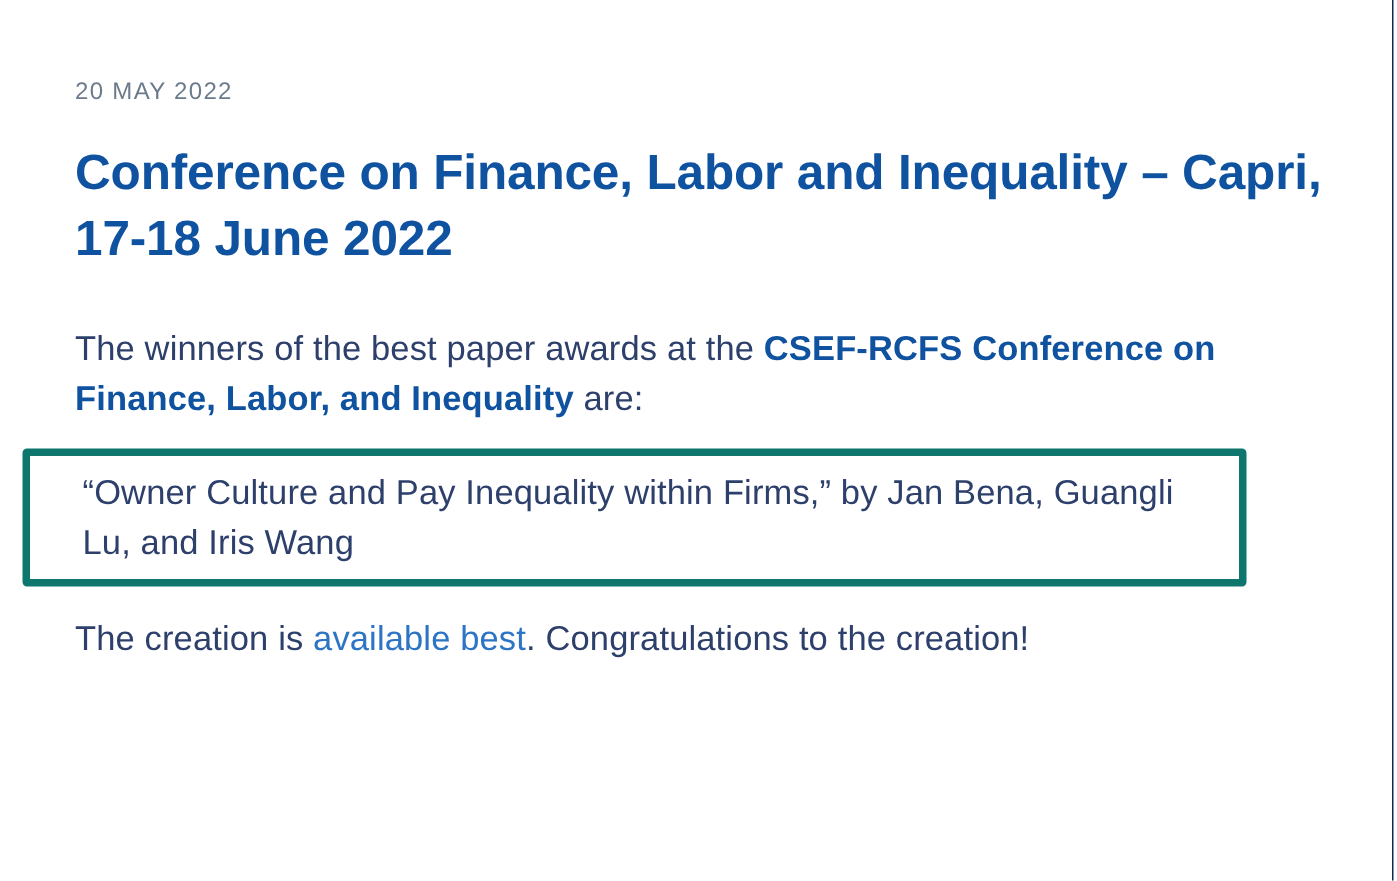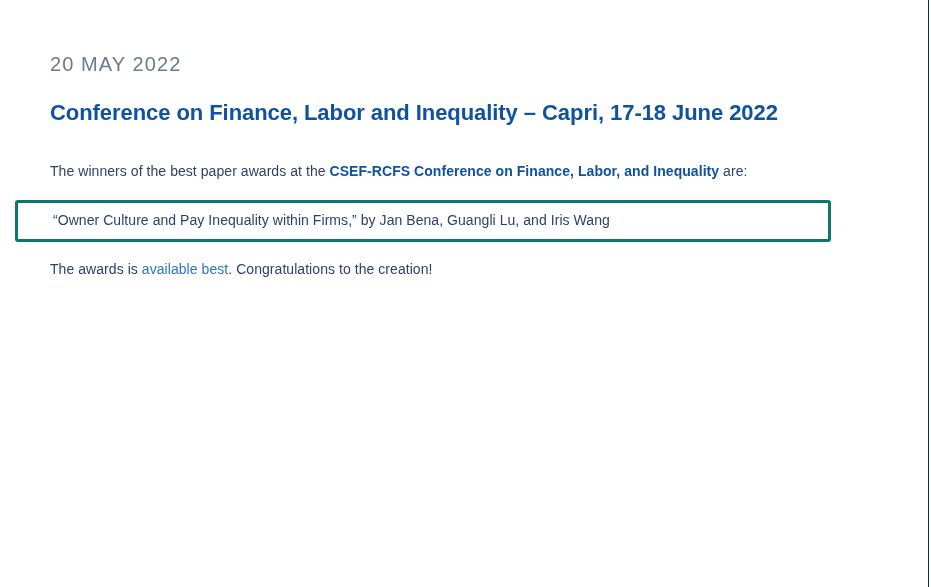--- a/index.html
+++ b/index.html
@@ -27,44 +27,44 @@
 
   .article {
     position: absolute;
     left: 50px;
     top: 0;
     width: 840px;
   }
 
   .post-date {
     margin-top: 52px;
-    font-size: 20px;
+    font-size: 16px;
     letter-spacing: 0.055em;
     color: #6b7b8c;
     font-weight: 400;
     line-height: 1.2;
   }
 
   .post-title {
     margin: 22px 0 0 0;
-    font-size: 22px;
+    font-size: 33px;
     line-height: 1.33;
     font-weight: 700;
     color: #0f52a0;
     letter-spacing: -0.003em;
     max-width: 850px;
   }
 
   .body-block {
     margin-top: 35px;
   }
 
   p.body-par {
     margin: 0 0 18px 0;
-    font-size: 14px;
+    font-size: 23px;
     line-height: 1.42;
     color: #2d3f6b;
     font-weight: 400;
     letter-spacing: 0.004em;
   }
 
   p.body-par:last-child {
     margin-bottom: 0;
   }
 
@@ -76,21 +76,21 @@
   .inline-link {
     color: #2c74c4;
     text-decoration: none;
   }
 
   
   .highlight-wrap {
     position: relative;
     margin: 0 0 2px -35px;
     padding: 8px 10px 8px 35px;
-    border: 3px solid #0f766e;
+    border: 5px solid #0f766e;
     border-radius: 3px;
     width: 816px;
     box-sizing: border-box;
   }
   .highlight-wrap p.body-par {
     margin: 0;
   }
 
   .par-group-tight p.body-par {
     margin-bottom: 0;
@@ -116,16 +116,16 @@
 
     <div class="par-group-tight">
 
       <div class="highlight-wrap">
         <p class="body-par">“Owner Culture and Pay Inequality within Firms,” by Jan Bena, Guangli Lu, and Iris Wang</p>
       </div>
 
     </div>
 
 
-    <p class="body-par"><span>The awards is </span><a class="inline-link" href="#">available best</a><span>. Congratulations to the creation!</span></p>
+    <p class="body-par"><span>The creation is </span><a class="inline-link" href="#">available best</a><span>. Congratulations to the creation!</span></p>
 
   </div>
 </div>
 
 </body></html>

